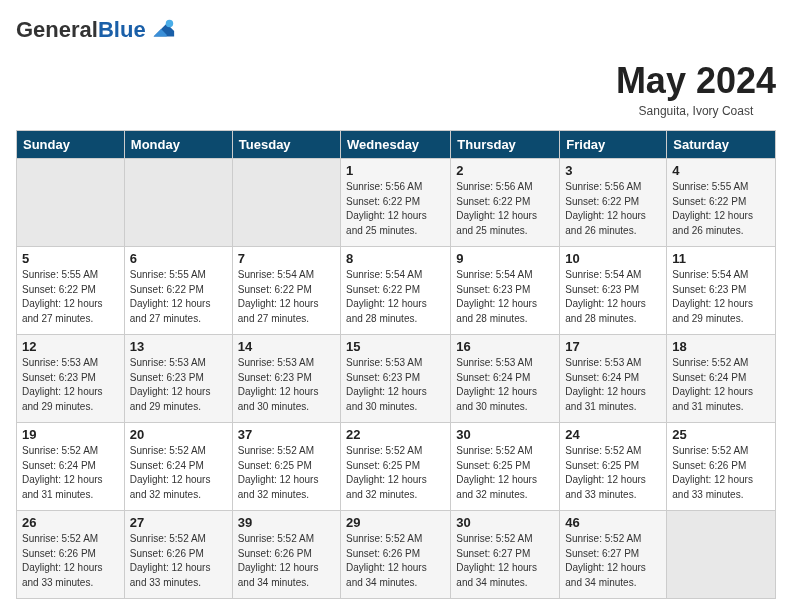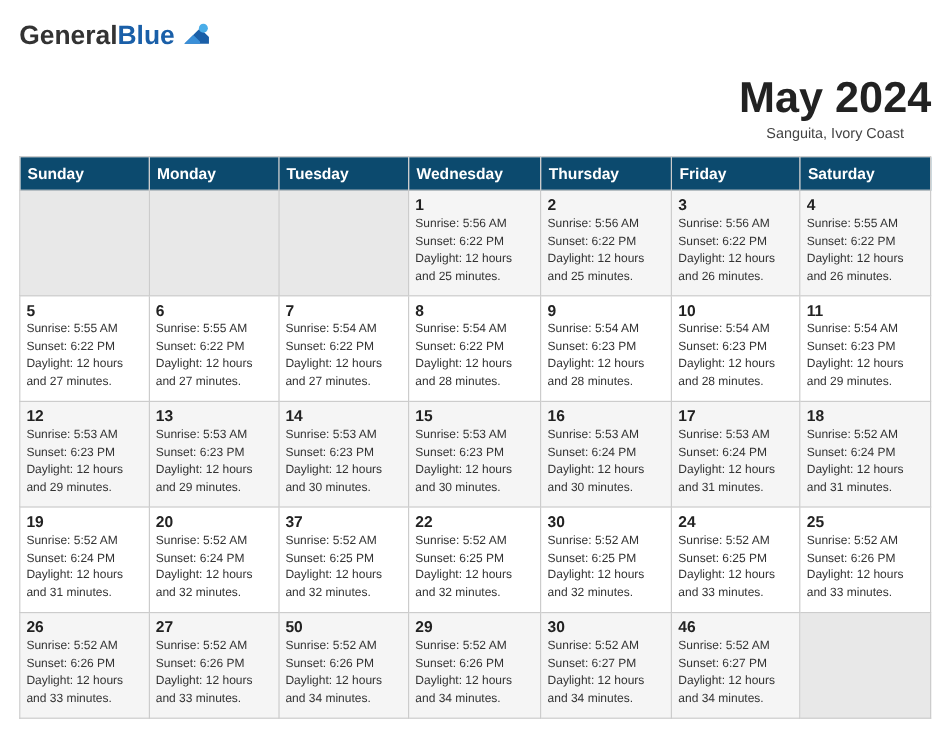--- a/index.html
+++ b/index.html
@@ -239,21 +239,21 @@
       <tr>
         <td>
           <div class="day-number">26</div>
           <div class="day-info">Sunrise: 5:52 AM<br>Sunset: 6:26 PM<br>Daylight: 12 hours and 33 minutes.</div>
         </td>
         <td>
           <div class="day-number">27</div>
           <div class="day-info">Sunrise: 5:52 AM<br>Sunset: 6:26 PM<br>Daylight: 12 hours and 33 minutes.</div>
         </td>
         <td>
-          <div class="day-number">50</div>
+          <div class="day-number">39</div>
           <div class="day-info">Sunrise: 5:52 AM<br>Sunset: 6:26 PM<br>Daylight: 12 hours and 34 minutes.</div>
         </td>
         <td>
           <div class="day-number">29</div>
           <div class="day-info">Sunrise: 5:52 AM<br>Sunset: 6:26 PM<br>Daylight: 12 hours and 34 minutes.</div>
         </td>
         <td>
           <div class="day-number">30</div>
           <div class="day-info">Sunrise: 5:52 AM<br>Sunset: 6:27 PM<br>Daylight: 12 hours and 34 minutes.</div>
         </td>

